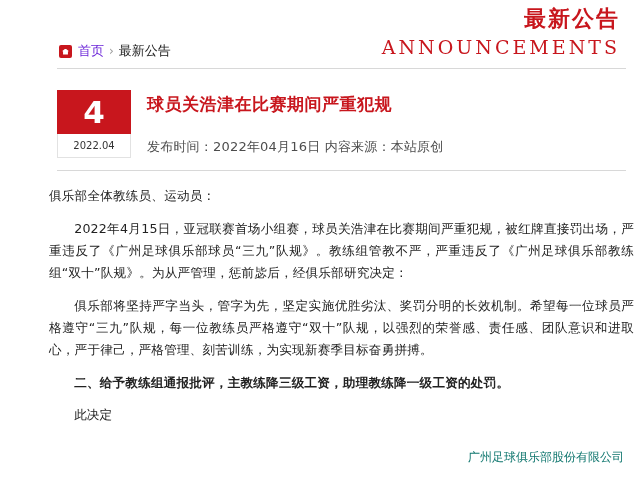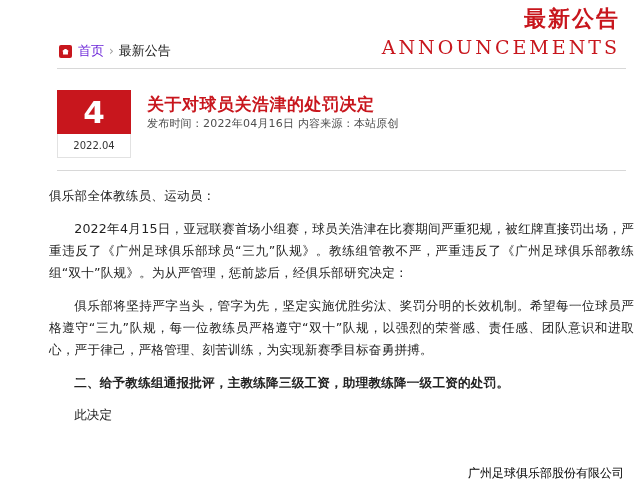--- a/index.html
+++ b/index.html
@@ -143,21 +143,22 @@
     min-width: 0;
   }
   .article-title {
     color: #c8161d;
     font-size: 17px;
     font-weight: bold;
     line-height: 24px;
     letter-spacing: 0.5px;
   }
   .meta-line {
-    font-size: 11px;
+    margin-top: 22px;
+    font-size: 13px;
     color: #4d4d4d;
     letter-spacing: 0.2px;
   }
 
   
   .body-wrap {
     margin: 0 6px;
     padding: 14px 0 0 0;
     font-size: 12.6px;
     line-height: 22px;
@@ -179,23 +180,23 @@
   }
   .signoff {
     margin-top: 6px;
     text-indent: 2em;
     font-size: 12.6px;
     color: #222222;
   }
   .footer {
     position: absolute;
     right: 16px;
-    bottom: 8px;
+    bottom: 24px;
     font-size: 12px;
-    color: #000000;
+    color: #0f766e;
   }
 </style>
 </head>
 <body>
 
 <div class="page">
 
   <div class="header">
     <div class="header-titles">
       <div class="header-cn">最新公告</div>
@@ -211,21 +212,21 @@
 
     <div class="header-rule"></div>
   </div>
 
   <div class="title-block">
     <div class="date-box">
       <div class="date-day">4</div>
       <div class="date-ym">2022.04</div>
     </div>
     <div class="title-right">
-      <div class="article-title">关于对球员关浩津的处罚决定</div>
+      <div class="article-title">球员关浩津在比赛期间严重犯规</div>
       <div class="meta-line">发布时间：2022年04月16日 内容来源：本站原创</div>
     </div>
   </div>
 
   <div class="body-wrap">
     <p class="para">俱乐部全体教练员、运动员：</p>
     <p class="para indent">2022年4月15日，亚冠联赛首场小组赛，球员关浩津在比赛期间严重犯规，被红牌直接罚出场，严重违反了《广州足球俱乐部球员“三九”队规》。教练组管教不严，严重违反了《广州足球俱乐部教练组“双十”队规》。为从严管理，惩前毖后，经俱乐部研究决定：</p>
     <p class="para indent">俱乐部将坚持严字当头，管字为先，坚定实施优胜劣汰、奖罚分明的长效机制。希望每一位球员严格遵守“三九”队规，每一位教练员严格遵守“双十”队规，以强烈的荣誉感、责任感、团队意识和进取心，严于律己，严格管理、刻苦训练，为实现新赛季目标奋勇拼搏。</p>
     <p class="para indent bold tight">二、给予教练组通报批评，主教练降三级工资，助理教练降一级工资的处罚。</p>
     <div class="signoff">此决定</div>

